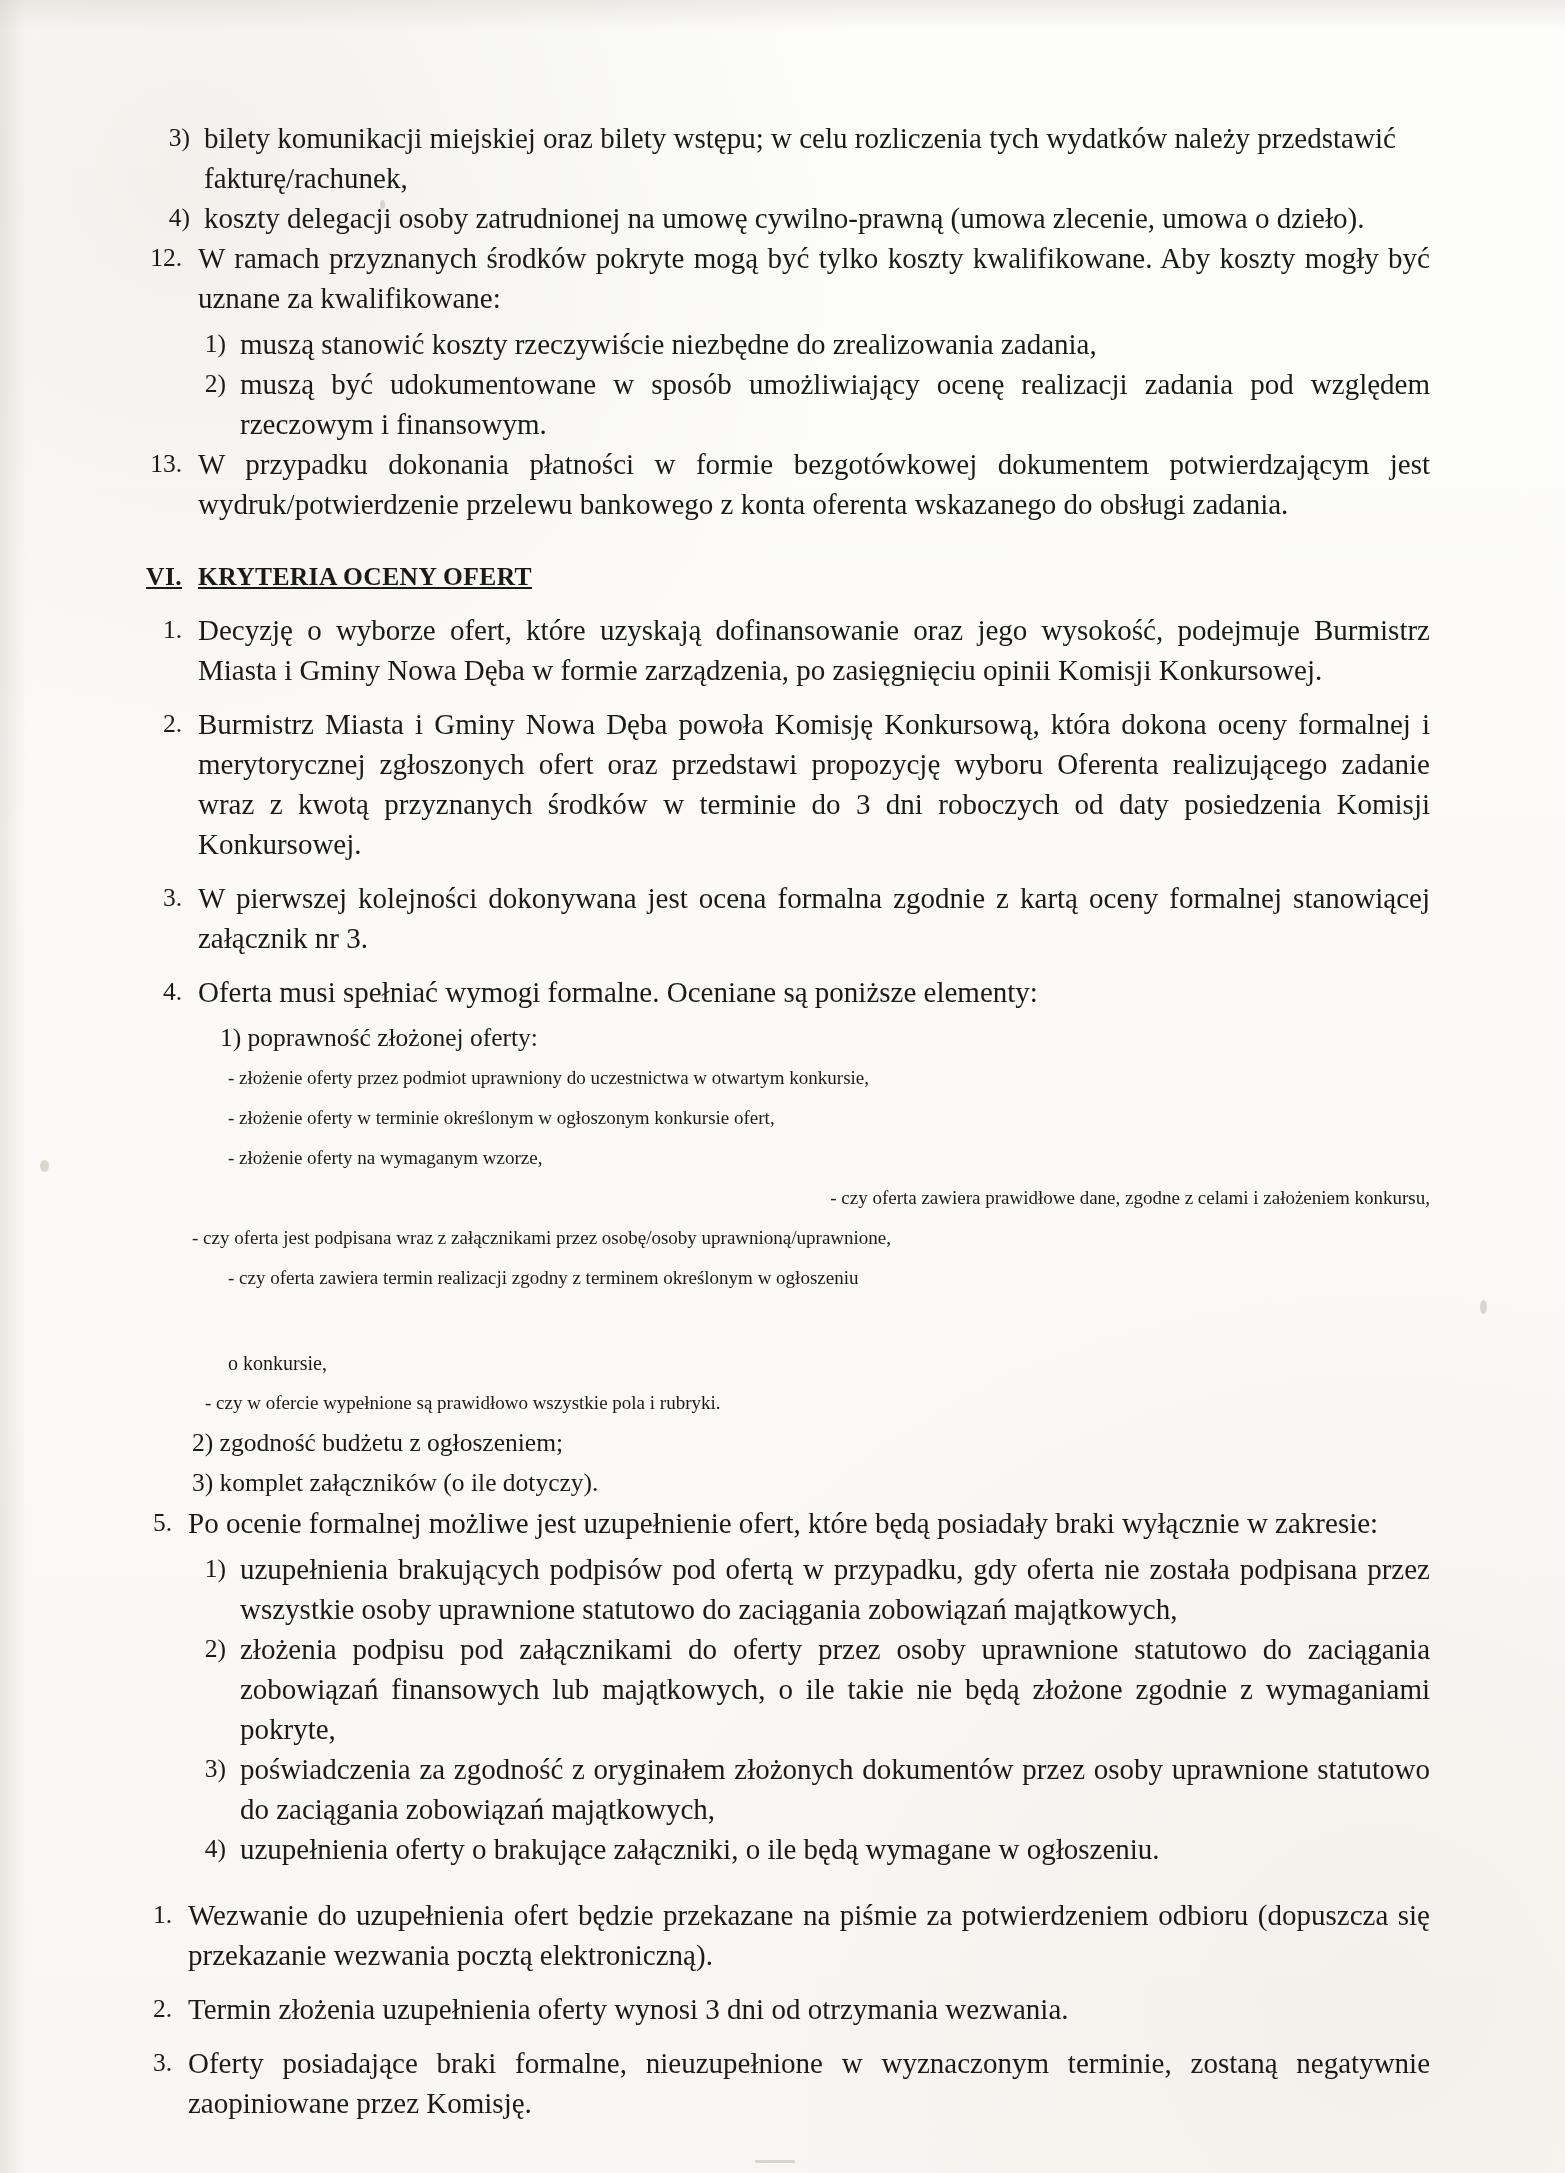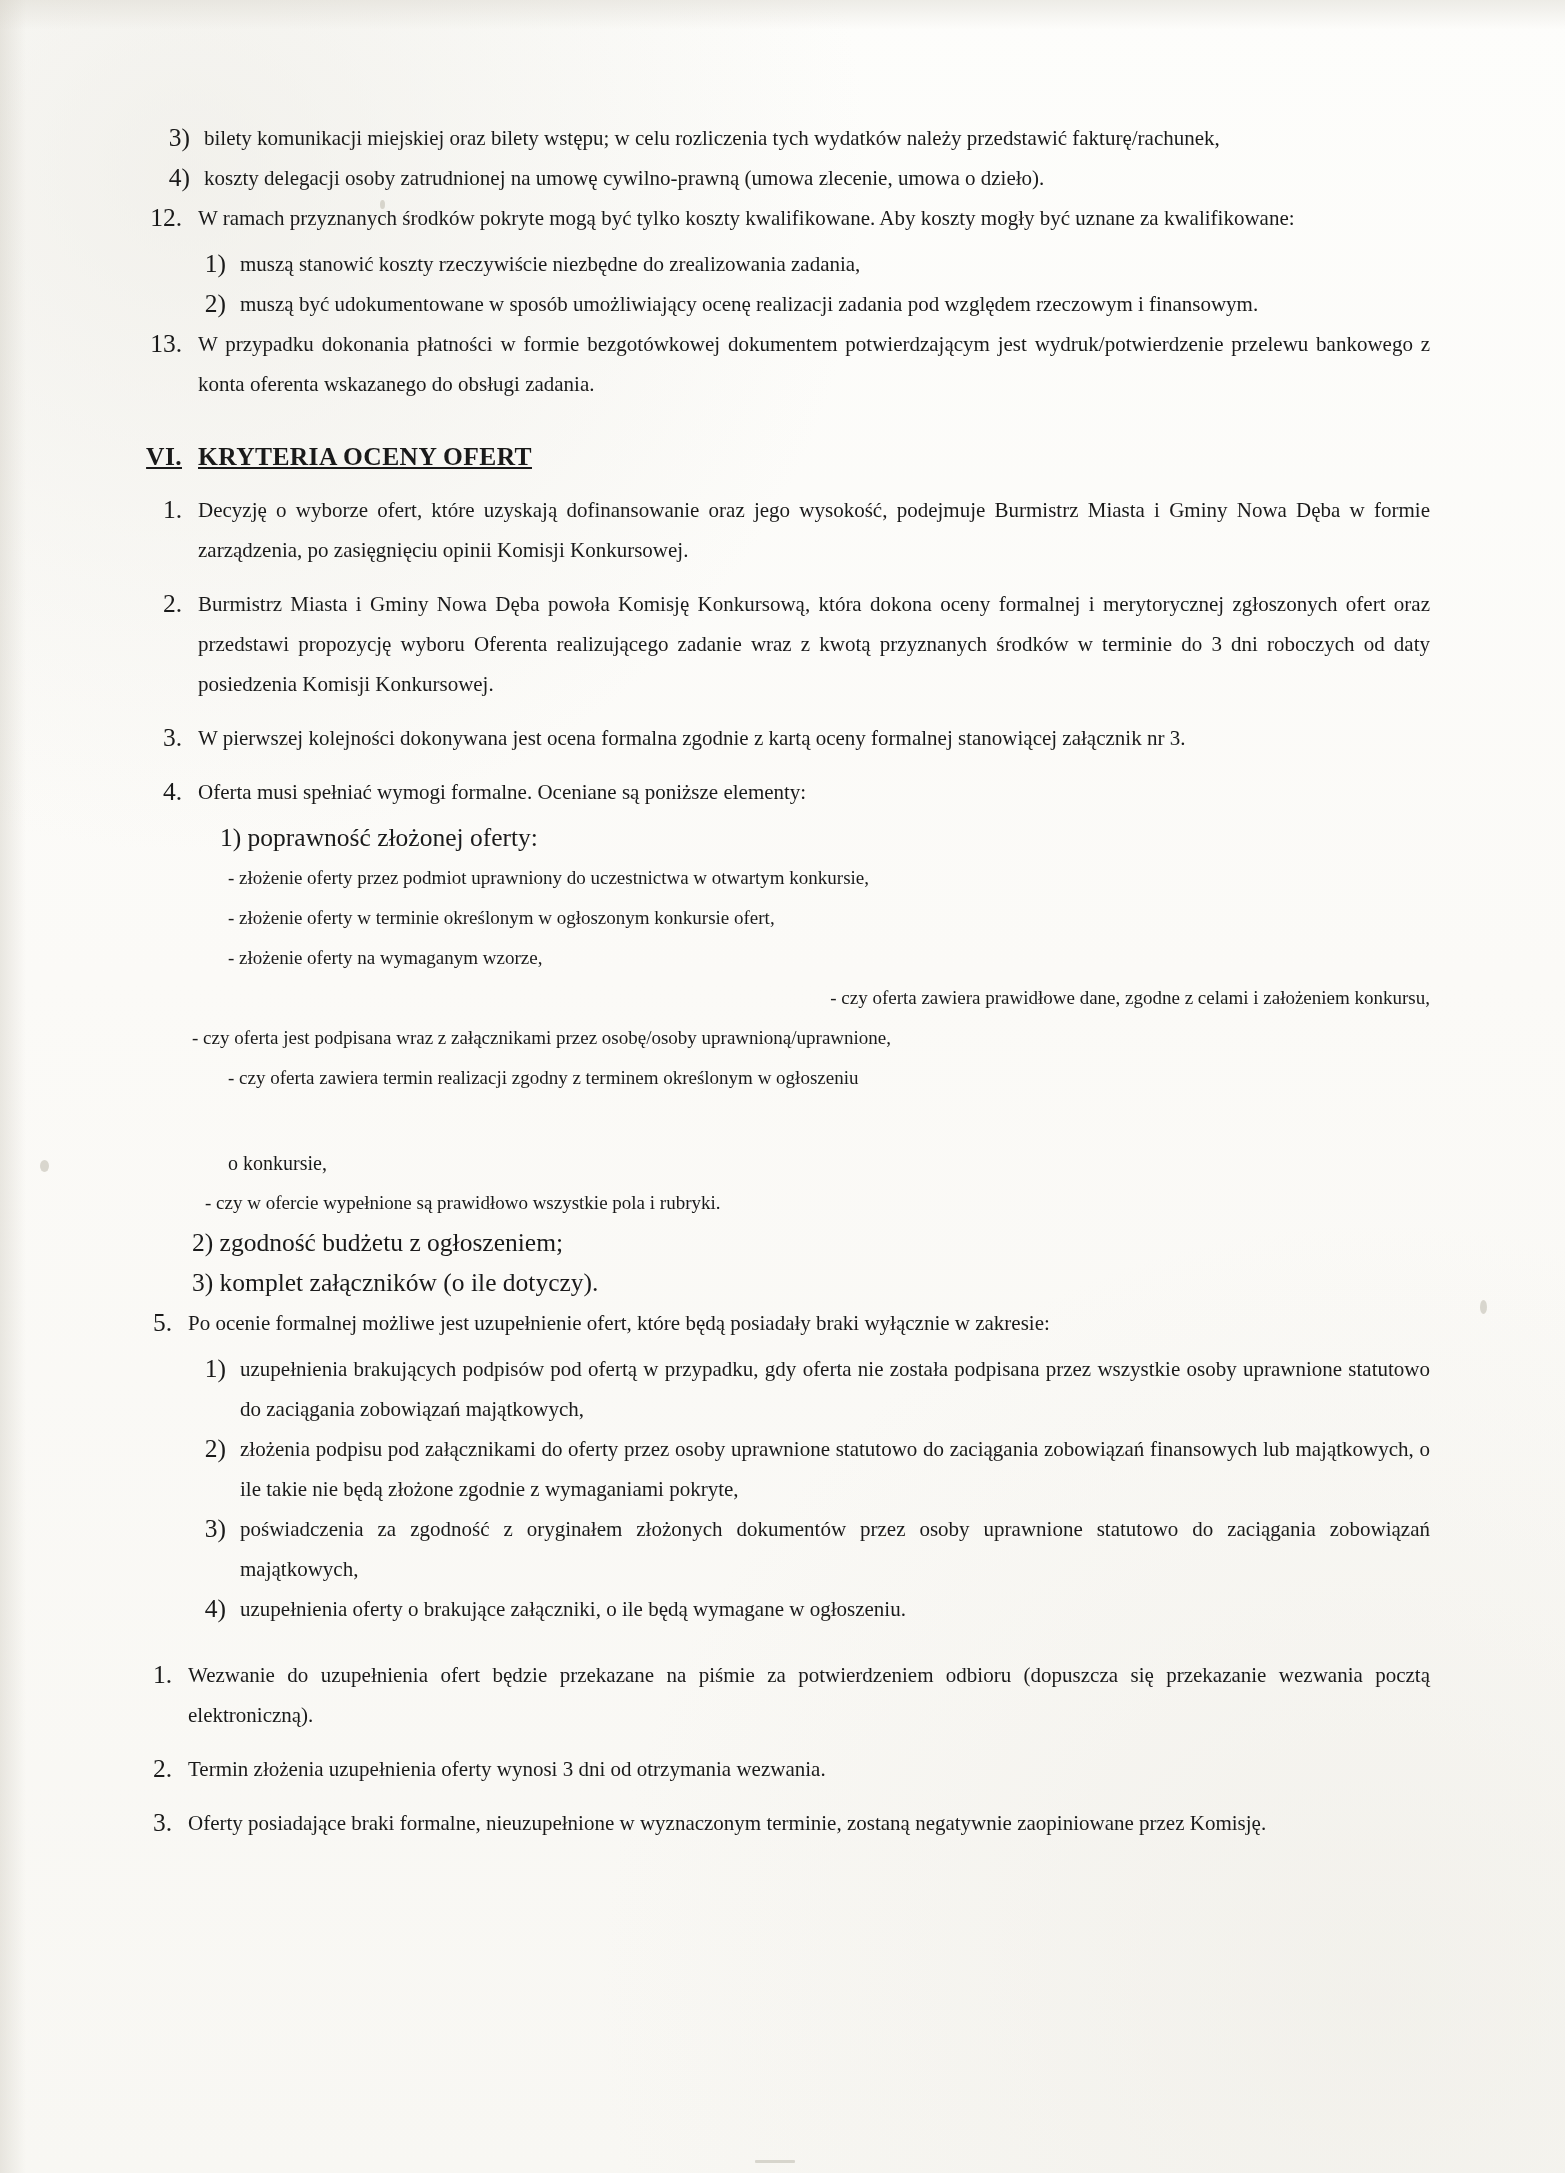--- a/index.html
+++ b/index.html
@@ -37,21 +37,21 @@
     margin: 0;
   }
   .num {
     flex: 0 0 auto;
     text-align: right;
     font-size: 25.5px;
     line-height: 40px;
   }
   .txt {
     flex: 1 1 auto;
-    font-size: 21px;
+    font-size: 29px;
     line-height: 40px;
   }
   .just .txt { text-align: justify; text-align-last: left; }
 
   
   .lvl-top > .num { width: 62px; margin-right: 16px; }
   .lvl-top { margin-left: 0px; }
 
   .lvl-sub { margin-left: 36px; }
   .lvl-sub > .num { width: 34px; margin-right: 14px; }

